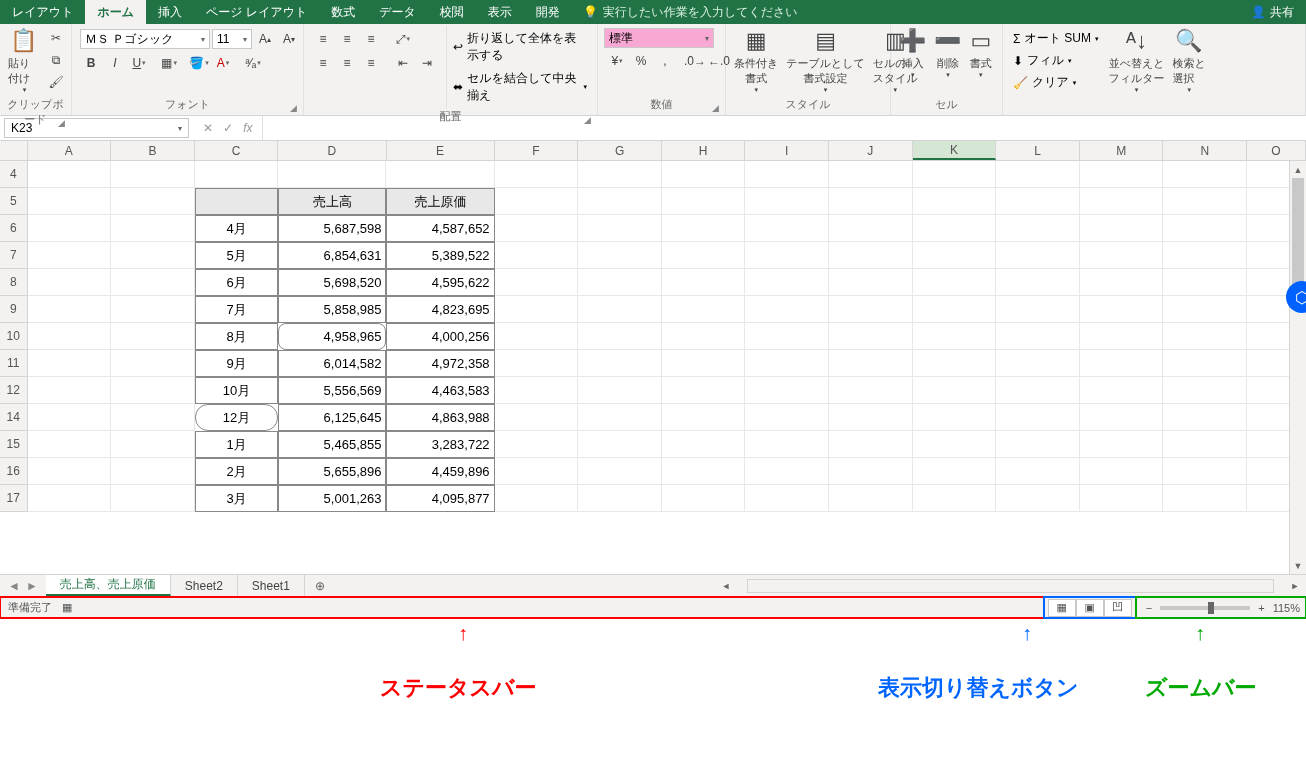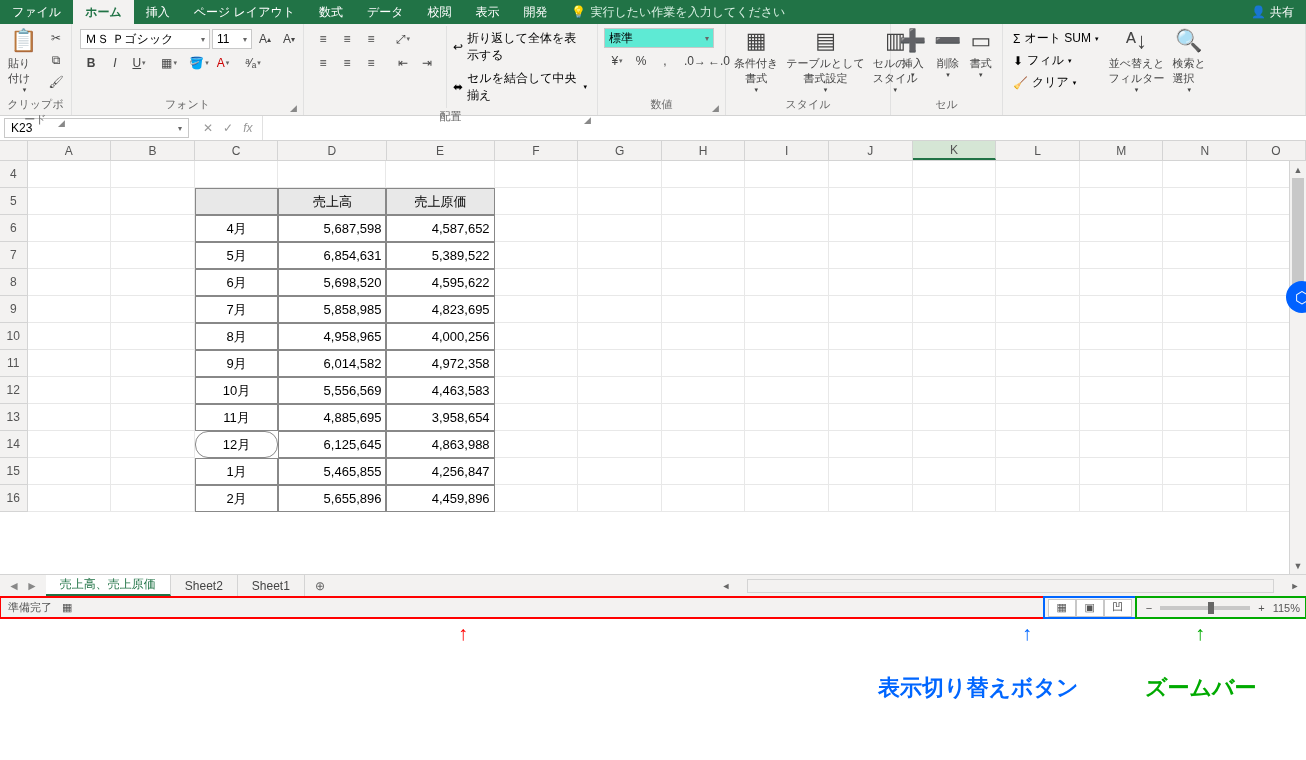--- a/index.html
+++ b/index.html
@@ -19,21 +19,21 @@
 .group-body { flex: 1; display: flex; align-items: flex-start; }
 .group-label { text-align: center; font-size: 11px; color: #666; padding: 1px 0; position: relative; }
 .group-label .launcher { position: absolute; right: 2px; bottom: 0; font-size: 9px; color: #888; }
 .btncol { display: flex; flex-direction: column; align-items: center; justify-content: center; padding: 2px 4px; font-size: 11px; color: #444; cursor: pointer; }
 .btncol .ic { font-size: 22px; margin-bottom: 2px; }
 .rowbtns { display: flex; gap: 2px; align-items: center; padding: 1px 2px; }
 .sbtn { width: 22px; height: 20px; display: flex; align-items: center; justify-content: center; font-size: 12px; color: #444; border: 1px solid transparent; cursor: pointer; }
 .sbtn.dd::after { content: "▾"; font-size: 7px; margin-left: 1px; color: #666; }
 .fontname { width: 130px; height: 20px; border: 1px solid #c8c8c8; background: #fff; font-size: 12px; padding: 0 4px; display: flex; align-items: center; justify-content: space-between; }
 .fontsize { width: 40px; height: 20px; border: 1px solid #c8c8c8; background: #fff; font-size: 12px; padding: 0 4px; display: flex; align-items: center; justify-content: space-between; }
-.numfmt { width: 110px; height: 20px; border: 1px solid #c8c8c8; background: #5eead4; font-size: 12px; padding: 0 4px; display: flex; align-items: center; justify-content: space-between; }
+.numfmt { width: 110px; height: 20px; border: 1px solid #c8c8c8; background: #f9a8d4; font-size: 12px; padding: 0 4px; display: flex; align-items: center; justify-content: space-between; }
 .dd-caret { font-size: 8px; color: #666; }
 .wraptext { display: flex; align-items: center; gap: 4px; font-size: 12px; padding: 2px 4px; cursor: pointer; }
 
 
 .fbar { height: 25px; border-bottom: 1px solid #d4d4d4; display: flex; align-items: stretch; background: #fff; }
 .namebox { width: 185px; border: 1px solid #c8c8c8; margin: 2px 4px; display: flex; align-items: center; padding: 0 6px; justify-content: space-between; background: #fff; }
 .fbar-btns { display: flex; align-items: center; gap: 10px; padding: 0 10px; color: #999; }
 .fbar-btns span { cursor: pointer; }
 .fbar-input { flex: 1; border-left: 1px solid #e1e1e1; padding: 0 6px; display: flex; align-items: center; }
 
@@ -82,21 +82,21 @@
 .anno { position: absolute; font-size: 22px; font-weight: bold; }
 .anno.red { color: #ff0000; }
 .anno.blue { color: #0066ff; }
 .anno.green { color: #00aa00; }
 .arrow-up { position: absolute; font-size: 20px; }
 </style>
 </head>
 <body>
 
 <div class="tabstrip">
-  <div class="tab">ファイル</div>
+  <div class="tab">レイアウト</div>
   <div class="tab active">ホーム</div>
   <div class="tab">挿入</div>
   <div class="tab">ページ レイアウト</div>
   <div class="tab">数式</div>
   <div class="tab">データ</div>
   <div class="tab">校閲</div>
   <div class="tab">表示</div>
   <div class="tab">開発</div>
   <div class="tab tellme">
       <span>💡</span>
@@ -448,21 +448,21 @@
         <div class="cell" style="width: 85px;"></div>
         <div class="cell" style="width: 85px;"></div>
         <div class="cell" style="width: 85px;"></div>
         <div class="cell" style="width: 60px;"></div>
       </div>
       <div class="row">
         <div class="rowh">10</div>
         <div class="cell" style="width: 85px;"></div>
         <div class="cell" style="width: 85px;"></div>
         <div class="cell b c" style="width: 85px;">8月</div>
-        <div class="cell b r" style="width: 110px;">4,958,965</div>
+        <div class="cell b r" style="width: 110px; border-radius: 8px;">4,958,965</div>
         <div class="cell b r" style="width: 110px;">4,000,256</div>
         <div class="cell" style="width: 85px;"></div>
         <div class="cell" style="width: 85px;"></div>
         <div class="cell" style="width: 85px;"></div>
         <div class="cell" style="width: 85px;"></div>
         <div class="cell" style="width: 85px;"></div>
         <div class="cell" style="width: 85px;"></div>
         <div class="cell" style="width: 85px;"></div>
         <div class="cell" style="width: 85px;"></div>
         <div class="cell" style="width: 85px;"></div>
@@ -498,38 +498,20 @@
         <div class="cell" style="width: 85px;"></div>
         <div class="cell" style="width: 85px;"></div>
         <div class="cell" style="width: 85px;"></div>
         <div class="cell" style="width: 85px;"></div>
         <div class="cell" style="width: 85px;"></div>
         <div class="cell" style="width: 85px;"></div>
         <div class="cell" style="width: 85px;"></div>
         <div class="cell" style="width: 60px;"></div>
       </div>
       <div class="row">
-        <div class="rowh">13</div>
-        <div class="cell" style="width: 85px;"></div>
-        <div class="cell" style="width: 85px;"></div>
-        <div class="cell b c" style="width: 85px;">11月</div>
-        <div class="cell b r" style="width: 110px;">4,885,695</div>
-        <div class="cell b r" style="width: 110px;">3,958,654</div>
-        <div class="cell" style="width: 85px;"></div>
-        <div class="cell" style="width: 85px;"></div>
-        <div class="cell" style="width: 85px;"></div>
-        <div class="cell" style="width: 85px;"></div>
-        <div class="cell" style="width: 85px;"></div>
-        <div class="cell" style="width: 85px;"></div>
-        <div class="cell" style="width: 85px;"></div>
-        <div class="cell" style="width: 85px;"></div>
-        <div class="cell" style="width: 85px;"></div>
-        <div class="cell" style="width: 60px;"></div>
-      </div>
-      <div class="row">
         <div class="rowh">14</div>
         <div class="cell" style="width: 85px;"></div>
         <div class="cell" style="width: 85px;"></div>
         <div class="cell b c" style="width: 85px; border-radius: 13px;">12月</div>
         <div class="cell b r" style="width: 110px;">6,125,645</div>
         <div class="cell b r" style="width: 110px;">4,863,988</div>
         <div class="cell" style="width: 85px;"></div>
         <div class="cell" style="width: 85px;"></div>
         <div class="cell" style="width: 85px;"></div>
         <div class="cell" style="width: 85px;"></div>
@@ -539,39 +521,57 @@
         <div class="cell" style="width: 85px;"></div>
         <div class="cell" style="width: 85px;"></div>
         <div class="cell" style="width: 60px;"></div>
       </div>
       <div class="row">
         <div class="rowh">15</div>
         <div class="cell" style="width: 85px;"></div>
         <div class="cell" style="width: 85px;"></div>
         <div class="cell b c" style="width: 85px;">1月</div>
         <div class="cell b r" style="width: 110px;">5,465,855</div>
-        <div class="cell b r" style="width: 110px;">4,256,847</div>
+        <div class="cell b r" style="width: 110px;">3,283,722</div>
         <div class="cell" style="width: 85px;"></div>
         <div class="cell" style="width: 85px;"></div>
         <div class="cell" style="width: 85px;"></div>
         <div class="cell" style="width: 85px;"></div>
         <div class="cell" style="width: 85px;"></div>
         <div class="cell" style="width: 85px;"></div>
         <div class="cell" style="width: 85px;"></div>
         <div class="cell" style="width: 85px;"></div>
         <div class="cell" style="width: 85px;"></div>
         <div class="cell" style="width: 60px;"></div>
       </div>
       <div class="row">
         <div class="rowh">16</div>
         <div class="cell" style="width: 85px;"></div>
         <div class="cell" style="width: 85px;"></div>
         <div class="cell b c" style="width: 85px;">2月</div>
         <div class="cell b r" style="width: 110px;">5,655,896</div>
         <div class="cell b r" style="width: 110px;">4,459,896</div>
+        <div class="cell" style="width: 85px;"></div>
+        <div class="cell" style="width: 85px;"></div>
+        <div class="cell" style="width: 85px;"></div>
+        <div class="cell" style="width: 85px;"></div>
+        <div class="cell" style="width: 85px;"></div>
+        <div class="cell" style="width: 85px;"></div>
+        <div class="cell" style="width: 85px;"></div>
+        <div class="cell" style="width: 85px;"></div>
+        <div class="cell" style="width: 85px;"></div>
+        <div class="cell" style="width: 60px;"></div>
+      </div>
+      <div class="row">
+        <div class="rowh">17</div>
+        <div class="cell" style="width: 85px;"></div>
+        <div class="cell" style="width: 85px;"></div>
+        <div class="cell b c" style="width: 85px;">3月</div>
+        <div class="cell b r" style="width: 110px;">5,001,263</div>
+        <div class="cell b r" style="width: 110px;">4,095,877</div>
         <div class="cell" style="width: 85px;"></div>
         <div class="cell" style="width: 85px;"></div>
         <div class="cell" style="width: 85px;"></div>
         <div class="cell" style="width: 85px;"></div>
         <div class="cell" style="width: 85px;"></div>
         <div class="cell" style="width: 85px;"></div>
         <div class="cell" style="width: 85px;"></div>
         <div class="cell" style="width: 85px;"></div>
         <div class="cell" style="width: 85px;"></div>
         <div class="cell" style="width: 60px;"></div>
@@ -623,17 +623,18 @@
     <div class="zoom-track">
         <div class="zoom-thumb"></div>
       </div>
     <span class="zbtn">+</span>
     <span style="">115%</span>
   </div>
 </div>
 
 <div class="annotations">
   <div class="arrow-up red" style="left:458px;top:4px;color:#ff0000">↑</div>
+  <div class="anno red" style="left:380px;top:55px">ステータスバー</div>
   <div class="arrow-up" style="left:1022px;top:4px;color:#0066ff">↑</div>
   <div class="anno blue" style="left:878px;top:55px">表示切り替えボタン</div>
   <div class="arrow-up" style="left:1195px;top:4px;color:#00aa00">↑</div>
   <div class="anno green" style="left:1145px;top:55px">ズームバー</div>
 </div>
 
 </body></html>

